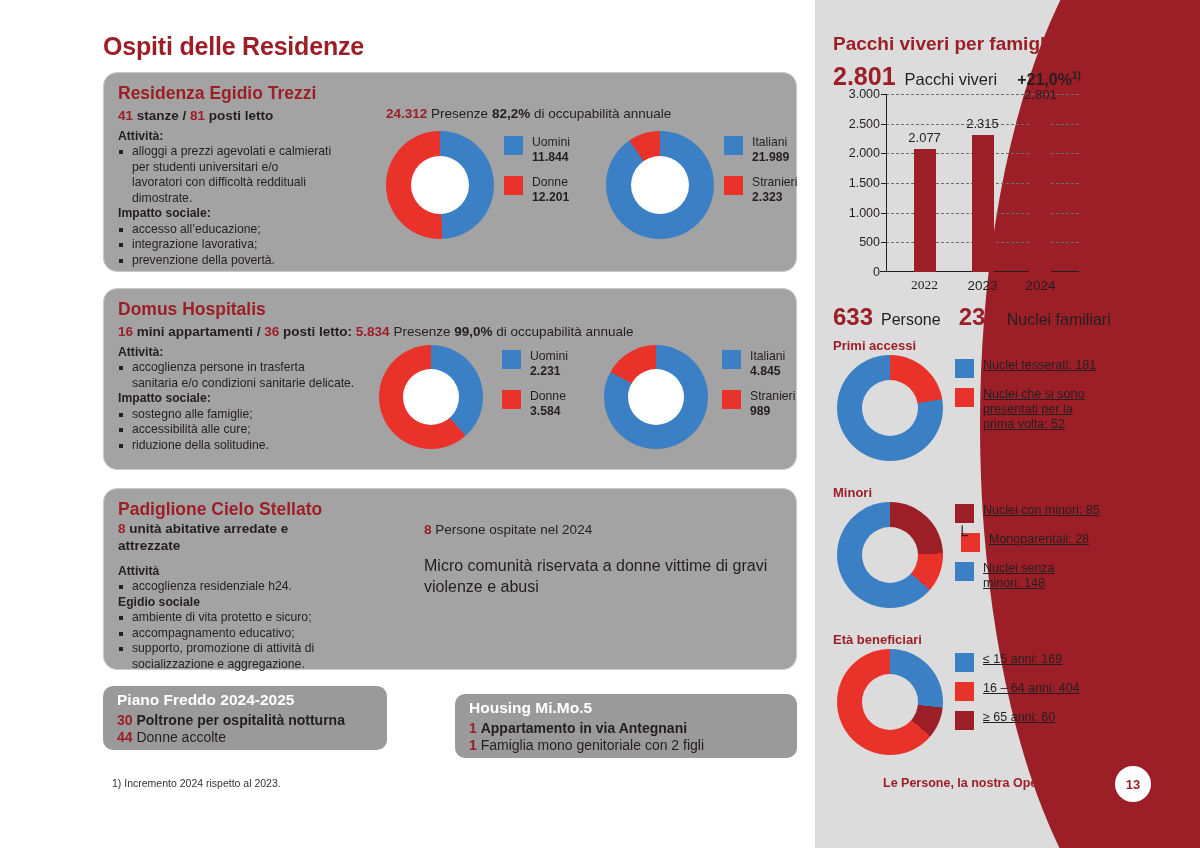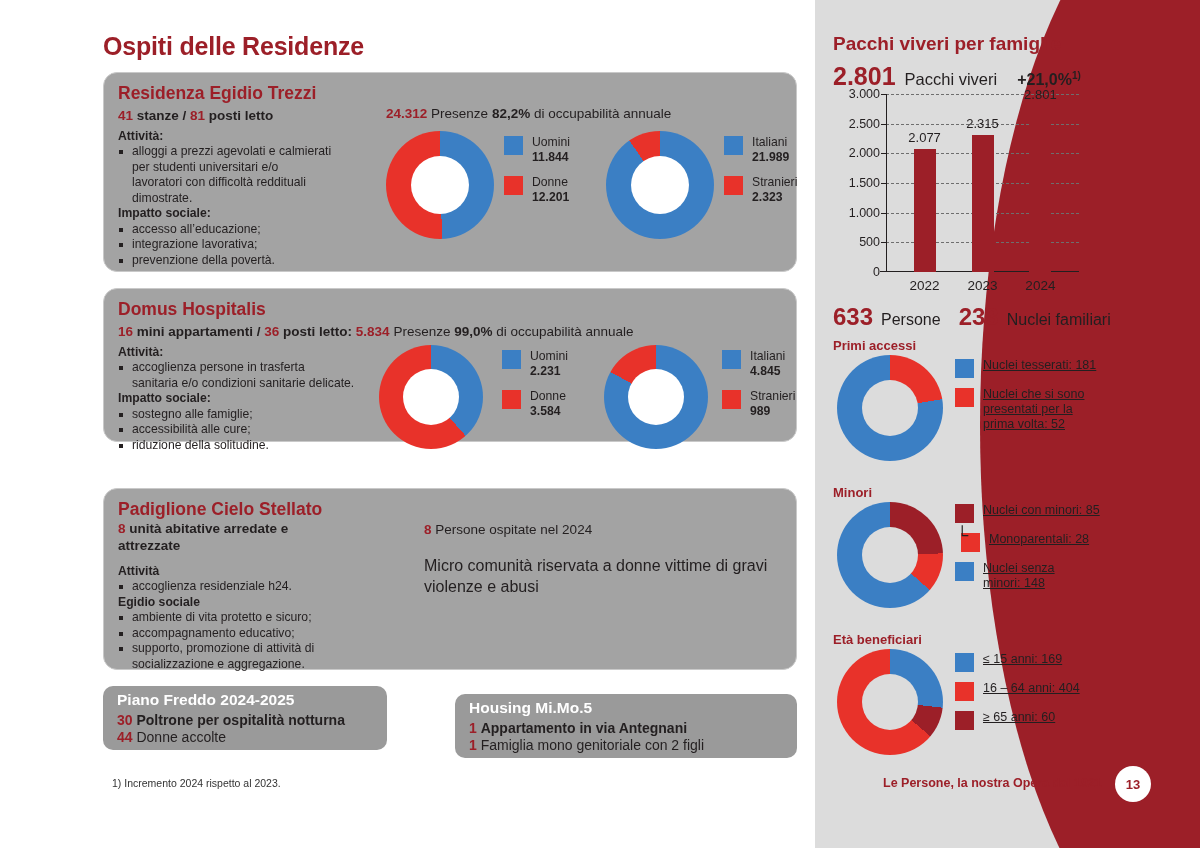--- a/index.html
+++ b/index.html
@@ -36,21 +36,21 @@
     letter-spacing: -0.2px;
   }
 
   .card {
     position: absolute;
     border: 1.5px solid #c9c9c9;
     border-radius: 14px;
     background: #a3a3a3;
   }
   #card-residenza { left: 103px; top: 72px; width: 694px; height: 200px; }
-  #card-domus     { left: 103px; top: 288px; width: 694px; height: 154px; }
+  #card-domus     { left: 103px; top: 288px; width: 694px; height: 182px; }
   #card-padiglione{ left: 103px; top: 488px; width: 694px; height: 182px; }
 
   .card-title {
     position: absolute; left: 14px; top: 10px;
     font-size: 17.5px; font-weight: bold; color: #9c1f28;
   }
   .card-sub {
     position: absolute; left: 14px;
     font-size: 13.5px; color: #231f20; font-weight: bold;
   }
@@ -422,21 +422,21 @@
           <div class="ytick" style="top:100%;">0</div>
 
           <div class="bar" style="left:20%; height:69.23%;"></div>
           <div class="bar" style="left:50%; height:77.17%;"></div>
           <div class="bar" style="left:80%; height:93.37%;"></div>
 
           <div class="barlabel" style="left:20%; top:28.77%;">2.077</div>
           <div class="barlabel" style="left:50%; top:20.83%;">2.315</div>
           <div class="barlabel" style="left:80%; top:4.63%;">2.801</div>
 
-          <div class="xlabel" style="left:20%;">2022</div>
+          <div class="xlabel" style="left:20%;font-family:Liberation Serif, serif;">2022</div>
           <div class="xlabel" style="left:50%;">2023</div>
           <div class="xlabel" style="left:80%;">2024</div>
         </div>
       </div>
 
       <div class="sb-people">
         <span class="n">633</span>
         <span class="l">Persone</span>
         <span class="n">233</span>
         <span class="l">Nuclei familiari</span>

